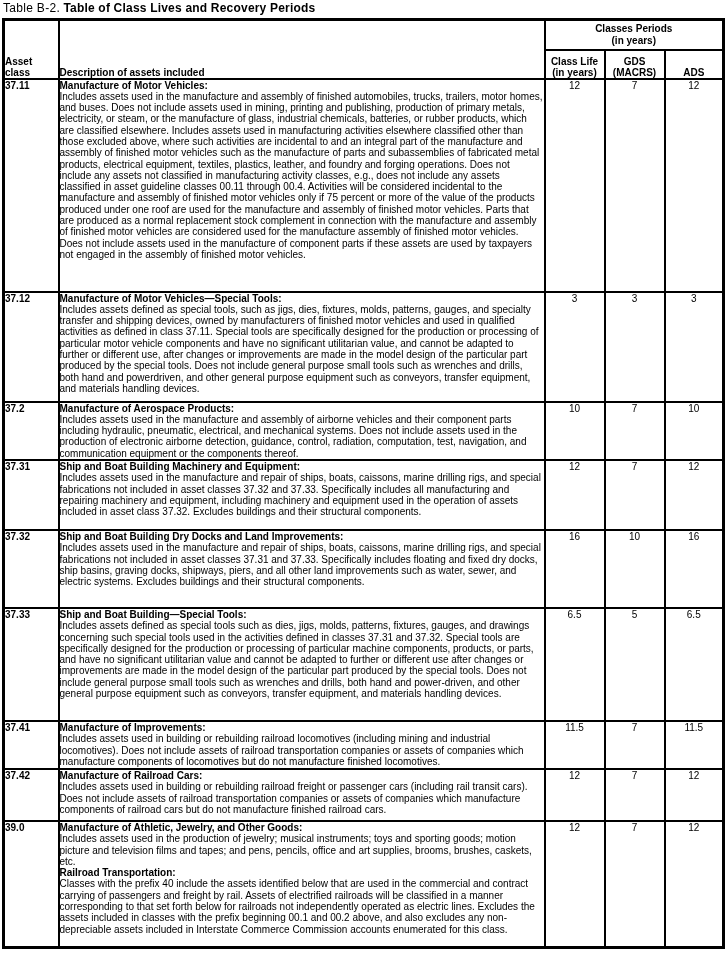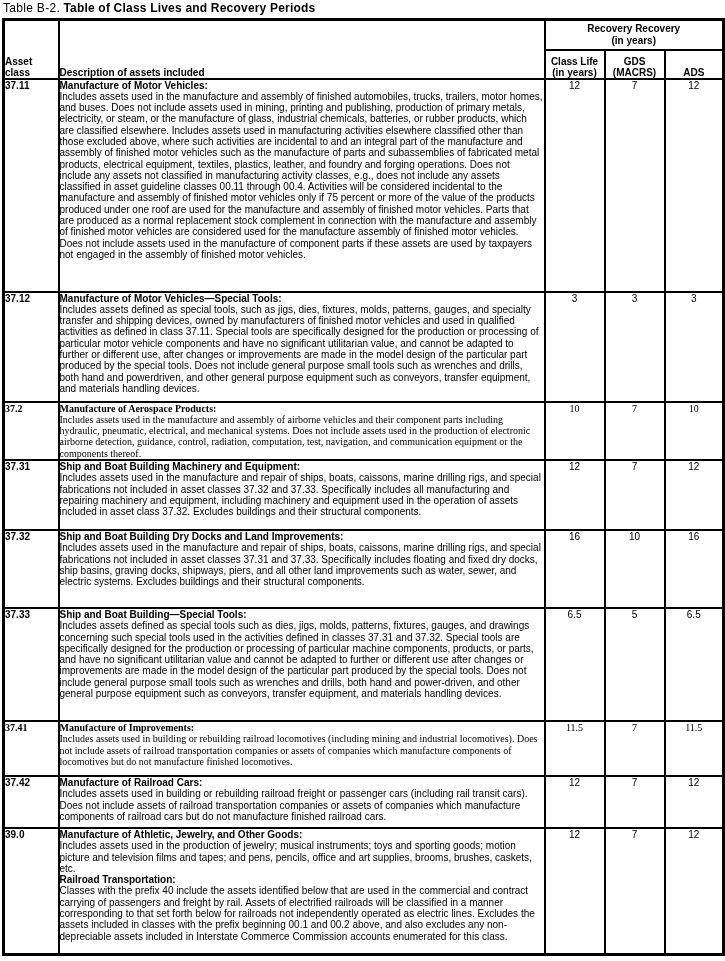--- a/index.html
+++ b/index.html
@@ -82,25 +82,25 @@
     vertical-align: top;
     text-align: center;
     padding-top: 9px;
     line-height: 11px;
   }
   .row-heading { font-weight: bold; }
 
   
   tr.tr-0 { height: 213px; }
   tr.tr-1 { height: 110px; }
-  tr.tr-2 { height: 57px; font-family: Liberation Serif, serif;  }
+  tr.tr-2 { height: 57px;  }
   tr.tr-3 { height: 70px;  }
   tr.tr-4 { height: 78px;  }
   tr.tr-5 { height: 113px; }
-  tr.tr-6 { height: 55px; font-family: Liberation Serif, serif;  }
+  tr.tr-6 { height: 48px;  }
   tr.tr-7 { height: 52px;  }
   tr.tr-8 { height: 127px; }
 </style>
 </head>
 <body>
 
 <div class="page">
 
   <div class="doc-title">
     <span class="prefix">Table B-2.</span>
@@ -113,21 +113,21 @@
       <col style="width:486px">
       <col style="width:60px">
       <col style="width:60px">
       <col style="width:59px">
     </colgroup>
     <thead>
       <tr class="hdr-top">
         <th class="h-asset" rowspan="2">Asset class</th>
         <th class="h-desc" rowspan="2">Description of assets included</th>
         <th class="h-recovery" colspan="3">
-          <div>Recovery Recovery</div>
+          <div>Classes Periods</div>
           <div>(in years)</div>
         </th>
       </tr>
       <tr class="hdr-sub">
         <th class="h-sub">
           <div>Class Life</div>
           <div>(in years)</div>
         </th>
         <th class="h-sub">
           <div>GDS</div>

